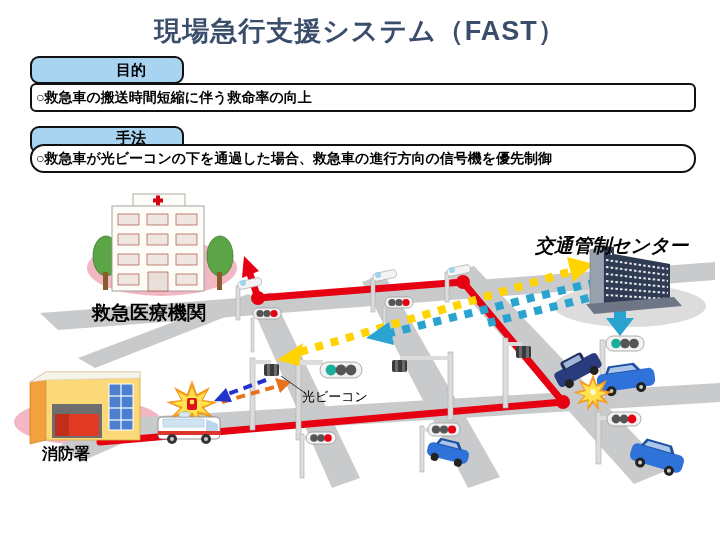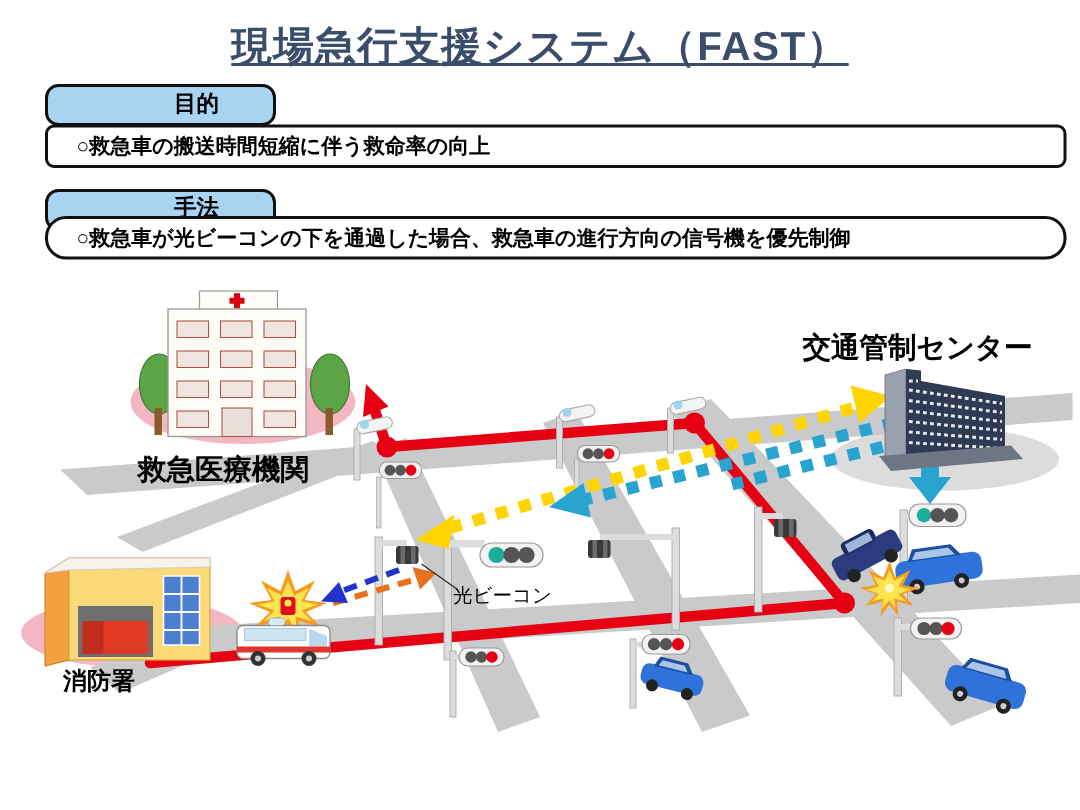--- a/index.html
+++ b/index.html
@@ -2,36 +2,36 @@
 <html><head>
 <meta charset="utf-8">
 <style>
   html,body{margin:0;padding:0;background:#fff;}
   #slide{
     position:relative;width:720px;height:540px;background:#ffffff;overflow:hidden;
     font-family:"Liberation Sans","DejaVu Sans",sans-serif;color:#000;
   }
   .title{
     position:absolute;left:0;top:13px;width:720px;text-align:center;
-    font-size:27px;font-weight:bold;color:#3A4E6B;letter-spacing:1px;text-decoration:underline;
+    font-size:27px;font-weight:bold;color:#3A4E6B;letter-spacing:1px;
   }
   .badge{
     position:absolute;left:30px;width:102px;height:24px;
     background:#A8D4F2;border:2.5px solid #111;border-radius:9px;
     text-align:center;line-height:24px;font-size:15px;font-weight:bold;padding-left:48px;
   }
   .txtbox{
     position:absolute;left:30px;width:658px;height:25px;
     background:#fff;border:2.5px solid #111;border-radius:6px;
-    font-size:14px;font-weight:600;line-height:25px;padding-left:19px;
+    font-size:14px;font-weight:600;line-height:25px;padding-left:4px;
     white-space:nowrap;overflow:hidden;
   }
   .dlabel{position:absolute;font-weight:bold;white-space:nowrap;}
   #lbl-hospital{left:92px;top:288px;font-size:19px;margin-top:12px;}
-  #lbl-center{left:535px;top:219px;font-size:19px;}
+  #lbl-center{left:535px;top:233px;font-size:19px;font-style:italic;}
   #lbl-fire{left:42px;top:444px;font-size:16px;}
   #lbl-beacon{left:302px;top:388px;font-size:13px;font-weight:normal;}
   #diagram-svg{position:absolute;left:0;top:190px;}
 </style>
 </head>
 <body>
 
 <div id="slide">
 
   <div class="title">現場急行支援システム（FAST）</div>

